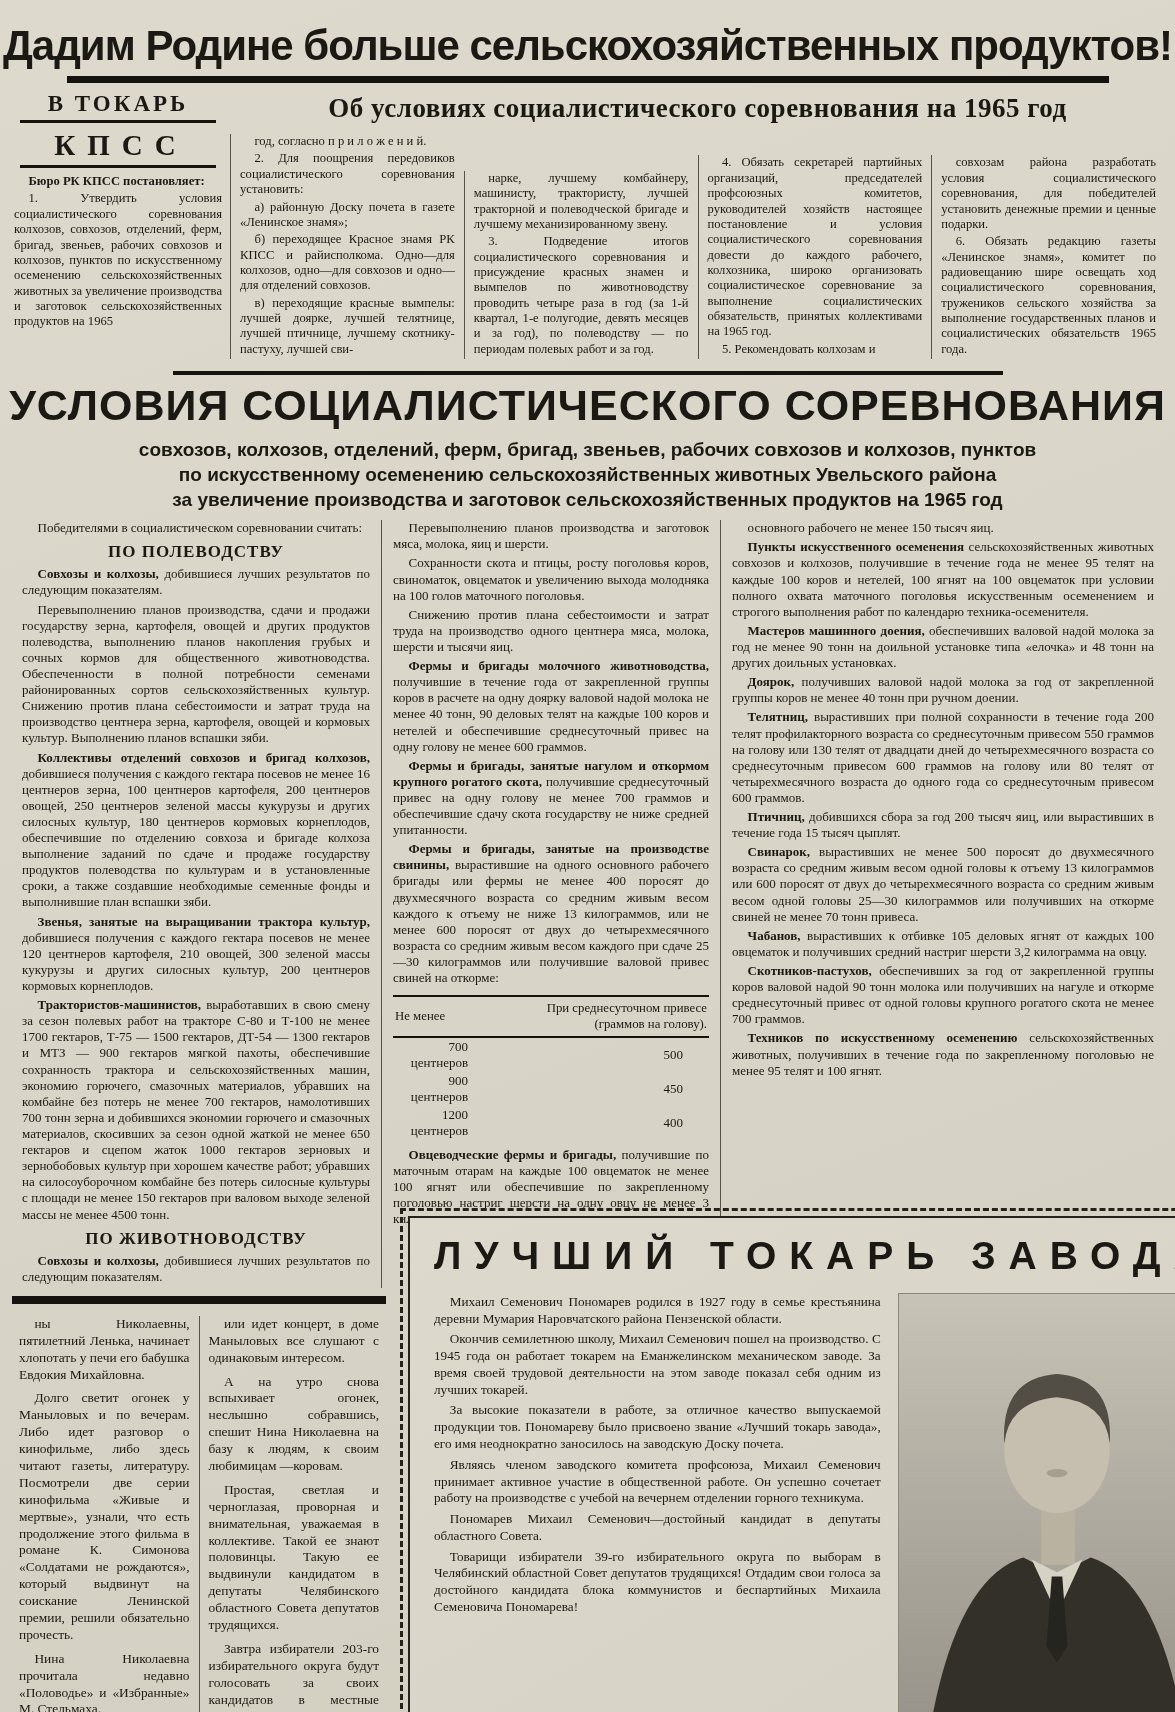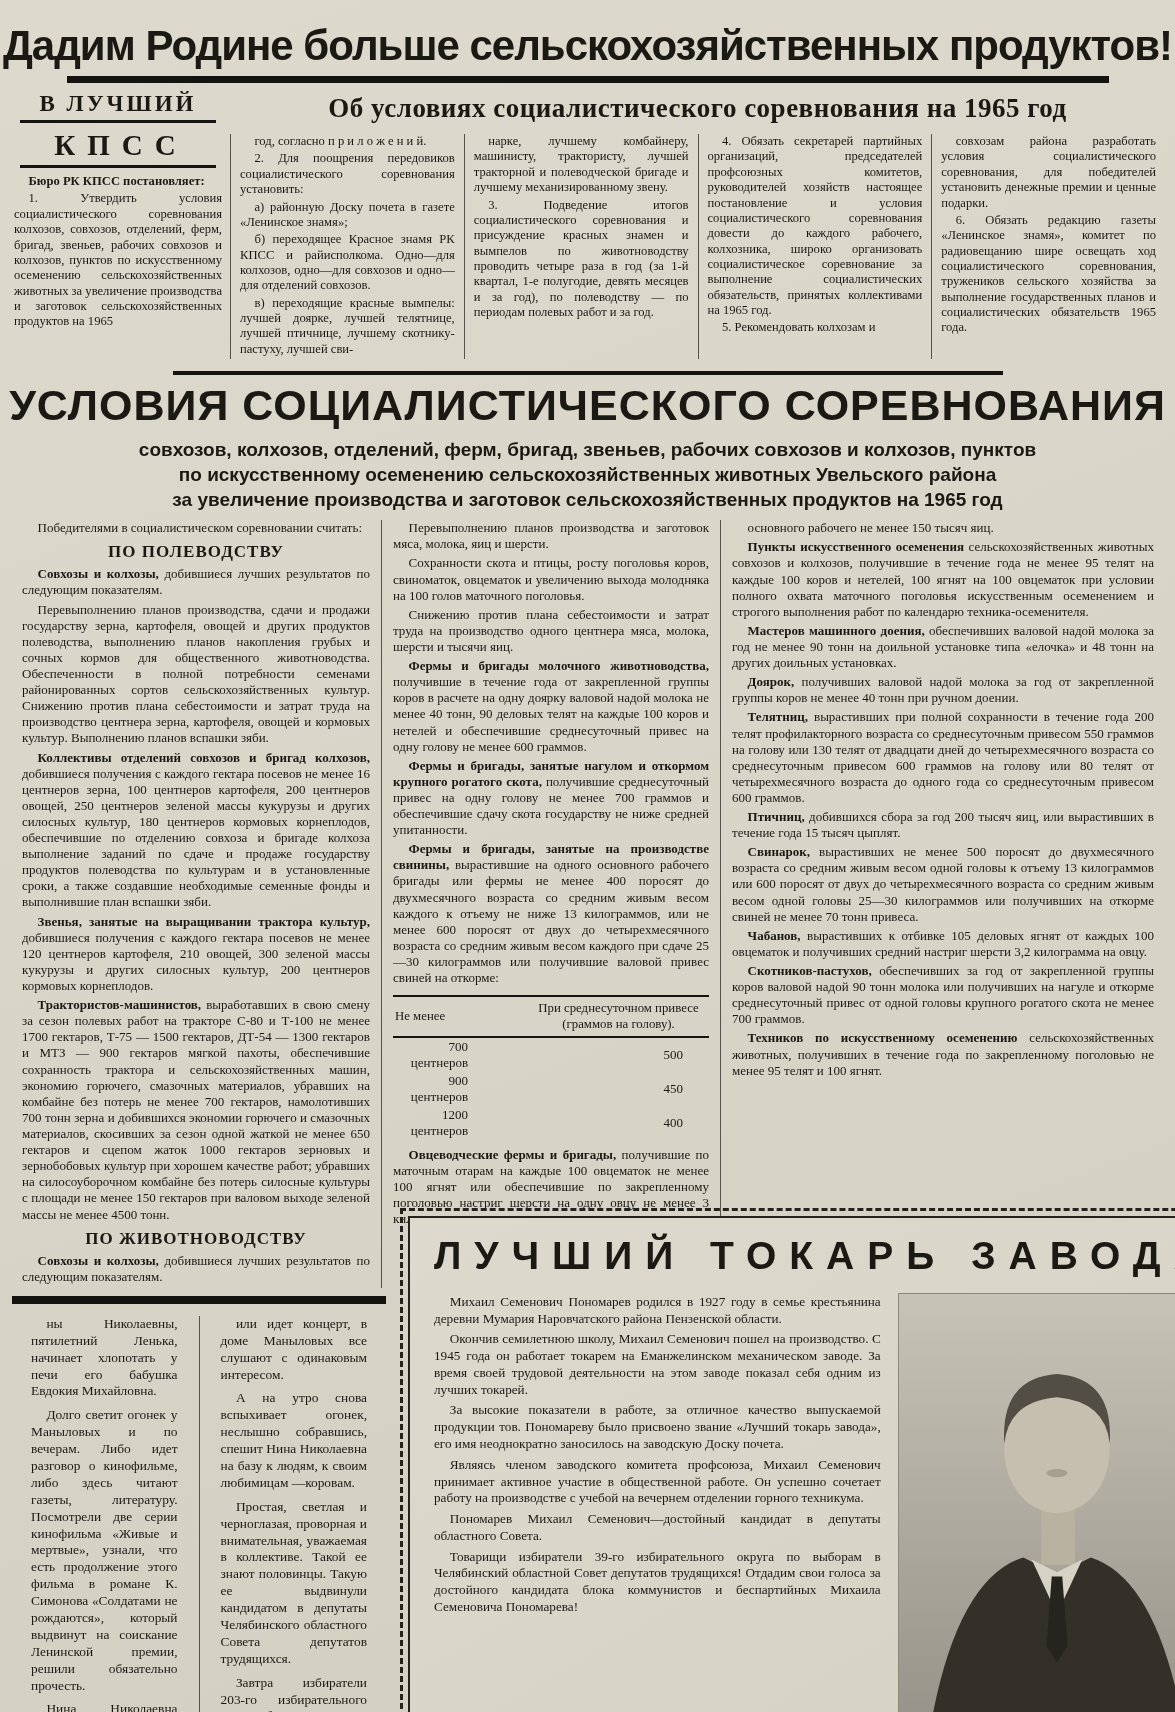--- a/index.html
+++ b/index.html
@@ -16,53 +16,53 @@
   
   .raikom{display:flex;padding:0 10px;align-items:stretch;}
   .raikom-left{width:208px;padding:0 8px 0 4px;flex:none;}
   .kicker1{font-weight:700;font-size:23px;letter-spacing:3px;text-align:center;}
   .kicker-rule{height:3px;background:#15130f;margin:3px 6px 6px;}
   .kicker2{font-weight:700;font-size:29px;letter-spacing:12px;text-align:center;padding-left:6px;}
   .raikom-lead{font-weight:700;font-size:13px;margin:10px 0 2px;text-indent:1.1em;}
   .bodytext p{font-size:12.6px;line-height:1.22;text-align:justify;margin:0 0 2px;text-indent:1.15em;}
   .raikom-right{flex:1;}
   .raikom-headline{font-size:27px;font-weight:700;text-align:center;margin:2px 0 10px;letter-spacing:0.5px;}
-  .raikom-cols{display:flex;}
+  .raikom-cols{display:flex;align-items:flex-end;}
   .rcol{flex:1;padding:0 9px;border-left:1px solid #56524a;}
   
   .section-divider{height:4px;background:#15130f;width:830px;margin:12px auto 6px;}
   .cond-headline{text-align:center;font-family:"Liberation Sans","DejaVu Sans",sans-serif;
     font-weight:900;font-size:43px;letter-spacing:1px;margin:2px 0 8px;}
   .cond-sub{text-align:center;font-family:"Liberation Sans","DejaVu Sans",sans-serif;
     font-weight:800;font-size:19px;line-height:1.3;}
   
   .main{display:flex;padding:8px 10px 0;align-items:stretch;margin-left:8px;}
   .mcol{padding:0 11px;border-left:1px solid #56524a;}
   .mcol:first-child{border-left:none;padding-left:4px;}
   .mcol1{width:348px;flex:none;}
   .mcol2{width:316px;flex:none;}
   .mcol3{flex:1;}
   .main p{font-size:13px;line-height:1.24;text-align:justify;margin:0 0 3px;text-indent:1.2em;}
   .sect-head{text-align:center;font-weight:700;font-size:17px;letter-spacing:1px;margin:6px 0 4px;}
   table.cmp{width:100%;border-collapse:collapse;margin:9px 0 7px;}
   .cmp th{font-weight:400;font-size:12.8px;border-top:2px solid #15130f;border-bottom:2px solid #15130f;
     padding:4px 2px;line-height:1.2;}
   .cmp th.h1{text-align:left;}
-  .cmp th.h2{}
+  .cmp th.h2{text-align:right;}
   .cmp td{font-size:13px;padding:1px 4px;}
   .cmp td.val{text-align:right;padding-right:26px;}
   .cmp td.lbl{text-align:right;padding-right:60px;}
   
   .bottom{display:flex;padding:6px 10px 0;align-items:flex-start;}
   .story{width:378px;flex:none;padding-right:4px;}
   .story-bar{height:8px;background:#15130f;margin:2px 2px 12px;}
   .story-cols{display:flex;}
   .scol{flex:1;padding:0 9px;}
   .scol + .scol{border-left:1px solid #56524a;}
-  .story p{font-size:13.4px;line-height:1.26;text-align:justify;margin:0 12px 7px;text-indent:1.15em;}
+  .story p{font-size:13.4px;line-height:1.26;text-align:justify;margin:0 0 7px;text-indent:1.15em;}
   .tokar-wrap{flex:1;padding-left:8px;margin-top:-86px;}
   .tokar-frame{border:3px dashed #24221d;padding:5px;background:inherit;}
   .tokar-inner{border:2px solid #24221d;padding:14px 24px 18px;background:linear-gradient(150deg,#ddd9cd,#d5d1c3);}
   .tokar-headline{text-align:center;font-family:"Liberation Sans","DejaVu Sans",sans-serif;
     font-weight:900;font-size:39px;letter-spacing:13px;margin:2px 0 16px;white-space:nowrap;}
   .tokar-body{display:flex;gap:18px;}
   .tokar-text{flex:1;}
   .tokar-text p{font-size:13.2px;line-height:1.27;text-align:justify;margin:0 0 4px;text-indent:1.2em;}
   .tokar-photo{width:316px;height:432px;flex:none;background:#b3afa3;outline:1px solid #8c887d;overflow:hidden;}
   .tokar-photo svg{display:block;width:100%;height:100%;}
@@ -70,21 +70,21 @@
 </head>
 <body>
 
 <div class="page">
 
   <div class="banner">Дадим Родине больше сельскохозяйственных продуктов!</div>
   <div class="banner-rule"></div>
 
   <div class="raikom">
     <div class="raikom-left bodytext">
-      <div class="kicker1">В ЛУЧШИЙ</div>
+      <div class="kicker1">В ТОКАРЬ</div>
       <div class="kicker-rule"></div>
       <div class="kicker2">КПСС</div>
       <div class="kicker-rule"></div>
       <p class="raikom-lead">Бюро РК КПСС постановляет:</p>
       <div>
           <p>1. Утвердить условия социалистического соревнования колхозов, совхозов, отделений, ферм, бригад, звеньев, рабочих совхозов и колхозов, пунктов по искусственному осеменению сельскохозяйственных животных за увеличение производства и заготовок сельскохозяйственных продуктов на 1965</p>
         </div>
     </div>
     <div class="raikom-right">
       <h2 class="raikom-headline">Об условиях социалистического соревнования на 1965 год</h2>

